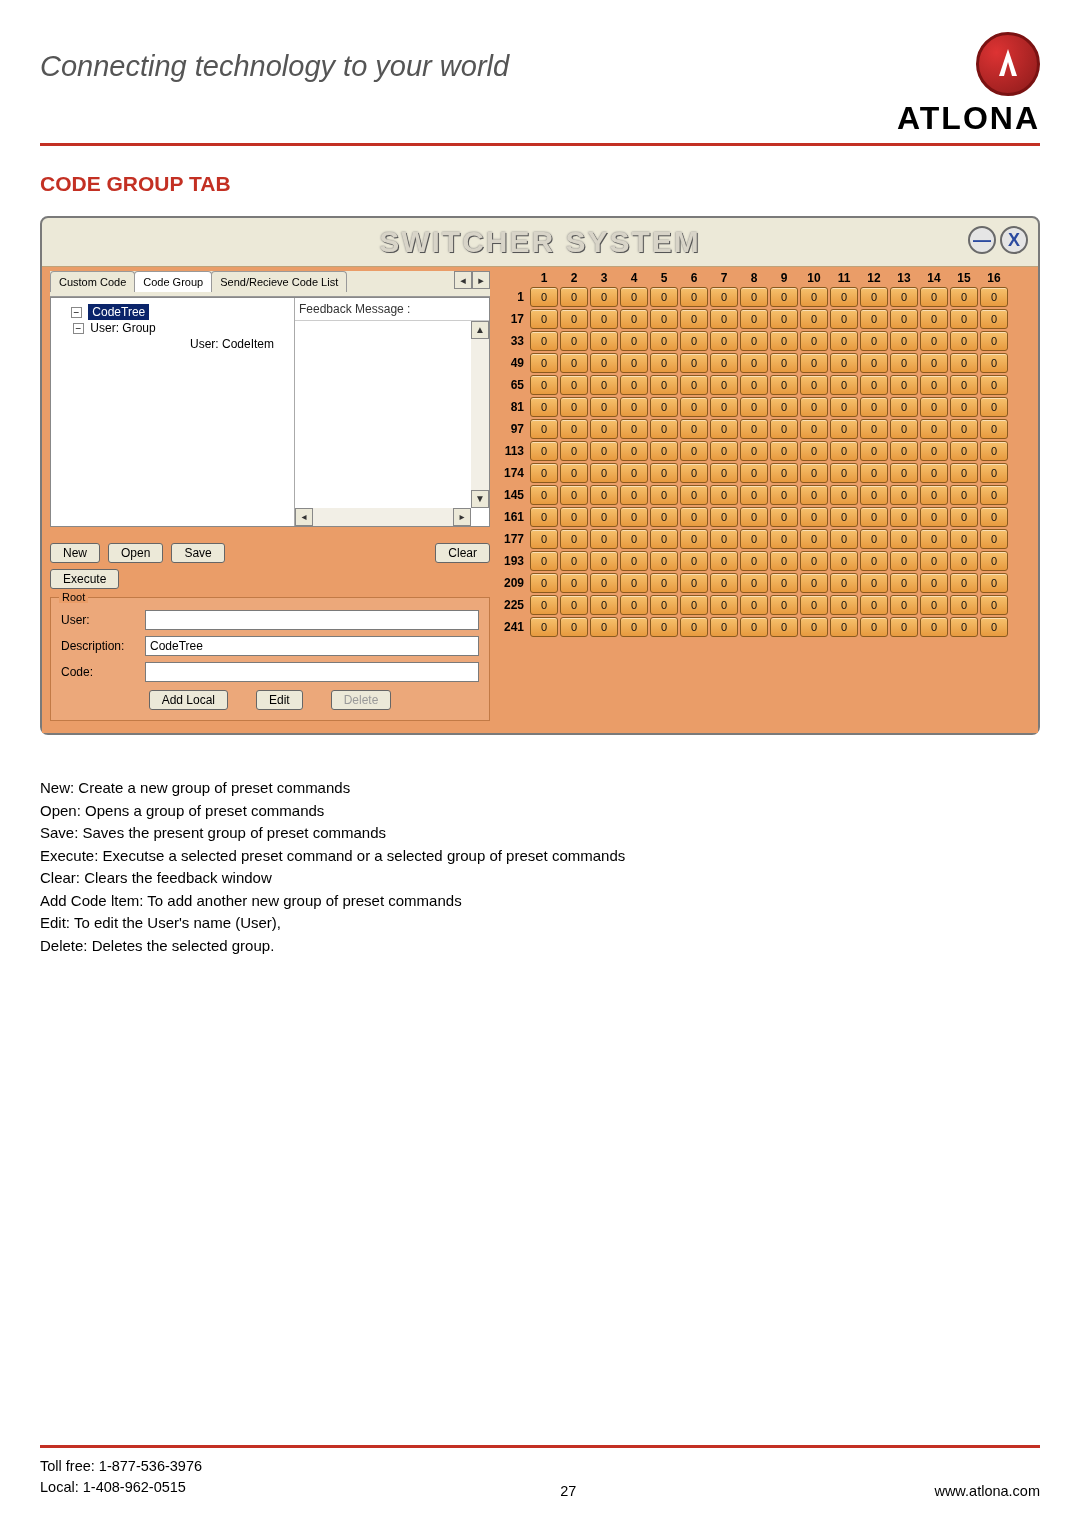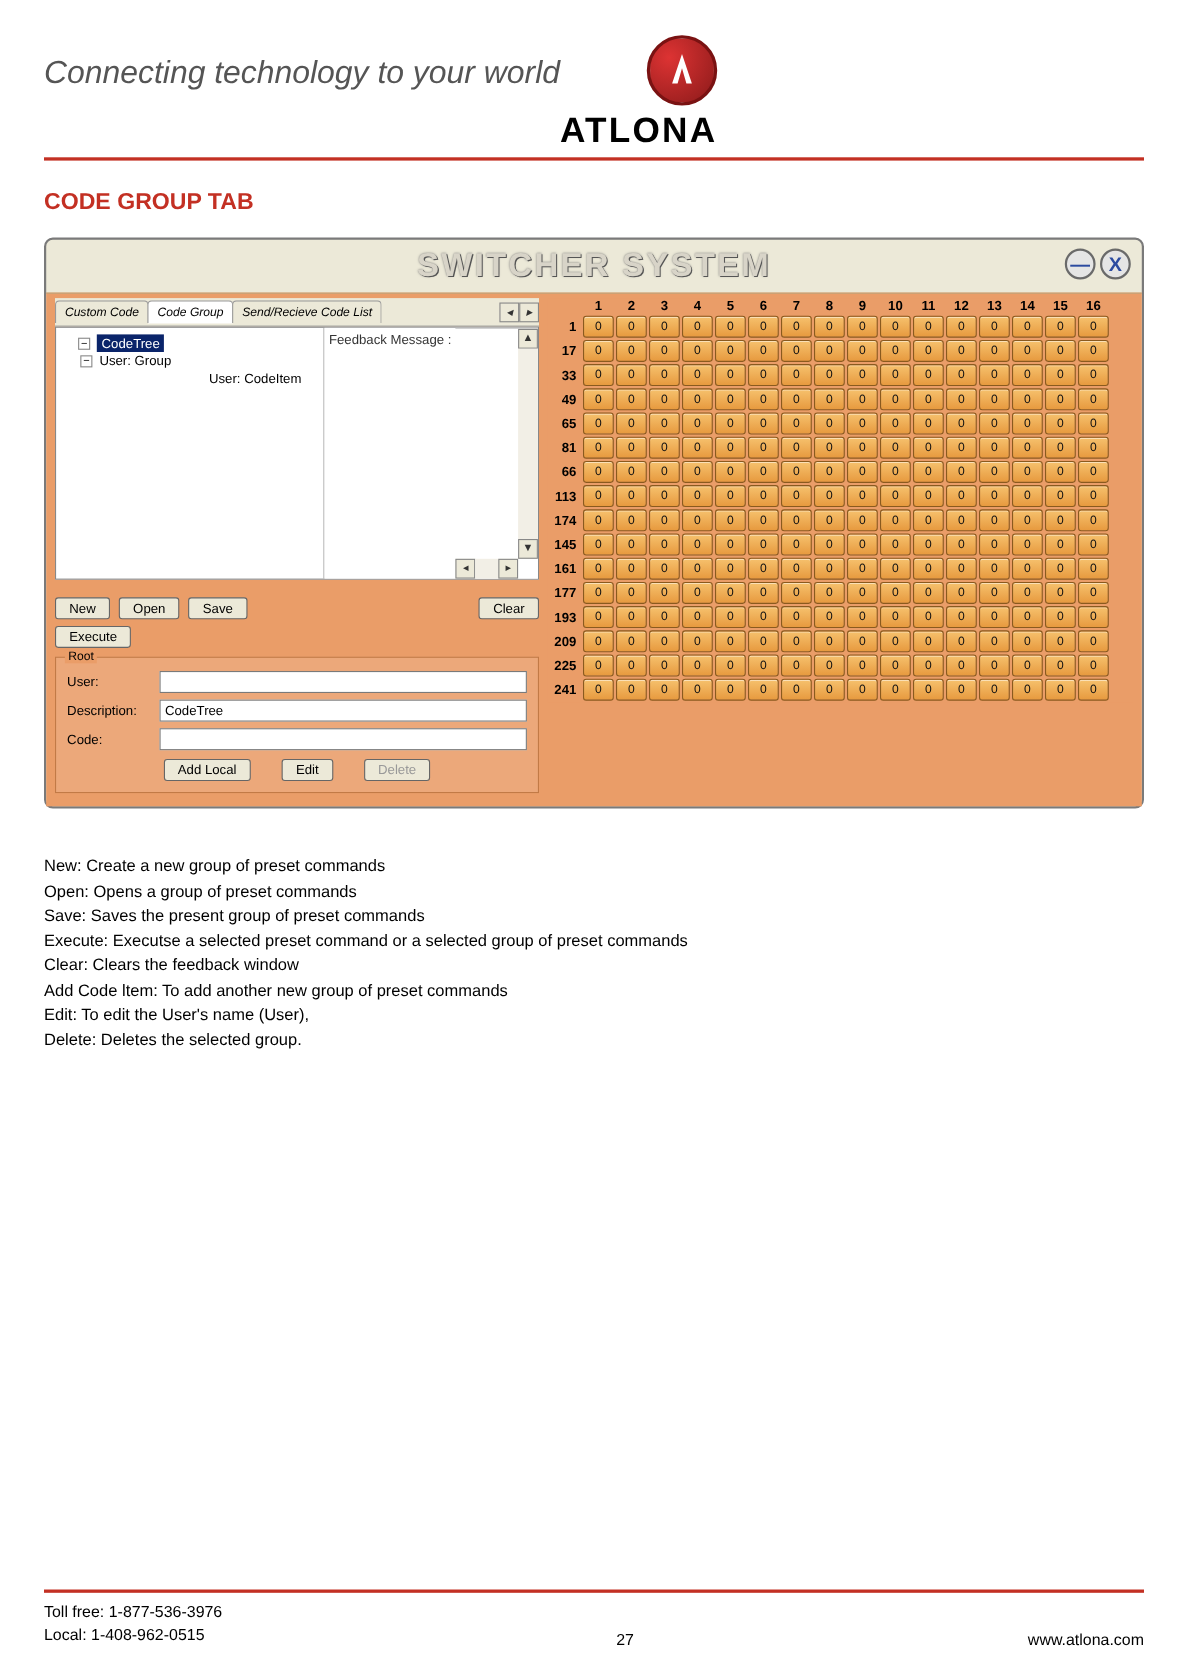--- a/index.html
+++ b/index.html
@@ -10,20 +10,21 @@
     height: 1527px;
     position: relative;
     color: #333;
   }
   .page {
     padding: 32px 40px 0 40px;
   }
   .header-row {
     display: flex;
     align-items: flex-start;
+    justify-content: space-between;
     margin-bottom: 6px;
   }
   .tagline {
     font-style: italic;
     font-family: "Trebuchet MS", sans-serif;
     font-size: 29px;
     color: #555;
     padding-top: 18px;
   }
   .logo-wrap {
@@ -113,27 +114,26 @@
     background: #ea9d68;
     border-top: 1px solid #bfa37a;
     align-items: flex-start;
   }
   .left-pane {
     width: 440px;
     flex: 0 0 440px;
   }
   .tabstrip {
     display:flex;
-    align-items:center;
+    align-items:flex-start;
     gap:0;
     background:#ece9d8;
     border-bottom:1px solid #999;
     position:relative;
     height:26px;
-    font-style:italic;
   }
   .tab {
     font-size: 11px;
     padding: 4px 8px;
     background: #ece9d8;
     border: 1px solid #999;
     border-bottom: none;
     border-radius: 4px 4px 0 0;
     margin-right: -1px;
     color: #000;
@@ -184,21 +184,21 @@
     text-align:center;
     line-height:9px;
     font-size:10px;
     margin-right:3px;
     vertical-align:middle;
   }
   .feedback-col {
     width: 195px;
     border-left:1px solid #aaa;
     display:flex;
-    flex-direction:row;
+    flex-direction:column;
   }
   .feedback-label {
     font-size:12px;
     padding:4px 4px;
     background:#fff;
   }
   .feedback-area {
     flex:1;
     background:#fff;
     border-top:1px solid #ccc;
@@ -583,21 +583,21 @@
               <div class="cell">0</div>
               <div class="cell">0</div>
               <div class="cell">0</div>
               <div class="cell">0</div>
               <div class="cell">0</div>
               <div class="cell">0</div>
               <div class="cell">0</div>
               <div class="cell">0</div>
             </div>
             <div class="grid-row">
-              <div class="row-label">66</div>
+              <div class="row-label">97</div>
               <div class="cell">0</div>
               <div class="cell">0</div>
               <div class="cell">0</div>
               <div class="cell">0</div>
               <div class="cell">0</div>
               <div class="cell">0</div>
               <div class="cell">0</div>
               <div class="cell">0</div>
               <div class="cell">0</div>
               <div class="cell">0</div>

